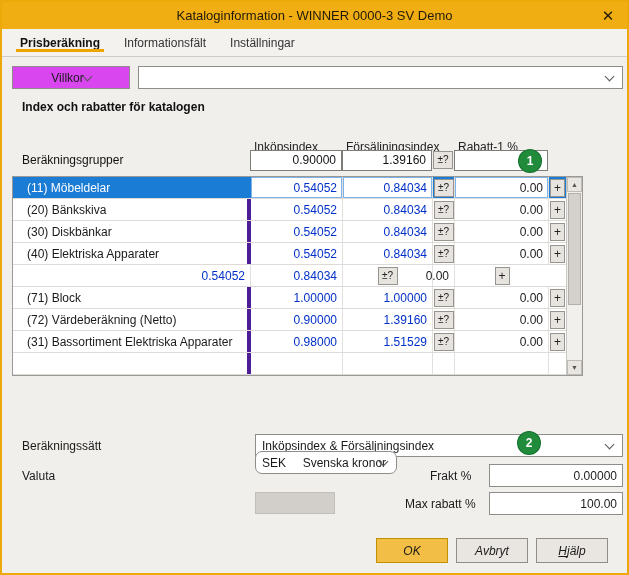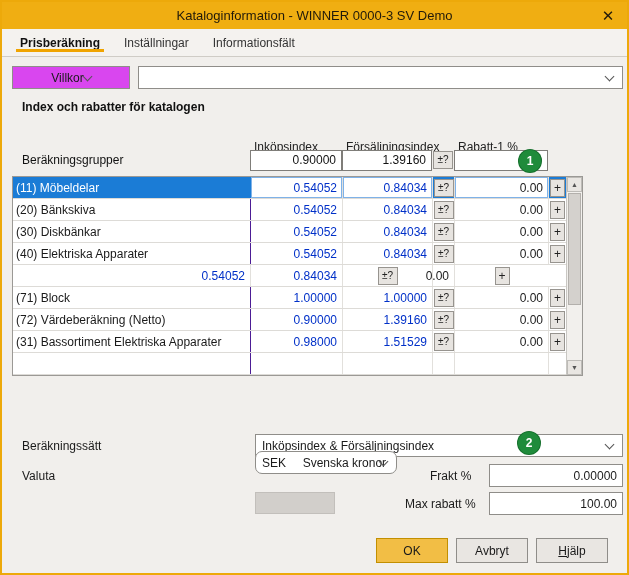--- a/index.html
+++ b/index.html
@@ -43,21 +43,21 @@
   .gbox { height:21px; background:#fff; border:1px solid #7F7D79; display:flex; align-items:center;
           justify-content:flex-end; padding-right:5px; color:#111; }
   .glabel { padding-left:10px; color:#111; }
 
   
   .table { position:absolute; left:10px; top:174px; width:571px; height:200px;
            border:1px solid #9B9995; background:#fff; display:flex; }
   .rows { width:553px; }
   .trow { display:grid; grid-template-columns:238px 92px 90px 22px 94px 17px; height:22px;
           border-bottom:1px solid #DDDBD7; background:#fff; align-items:center; }
-  .c-name { height:100%; display:flex; align-items:center; padding-left:3px; border-right:1px solid #4c1d95; color:#1a1a1a; }
+  .c-name { height:100%; display:flex; align-items:center; padding-left:14px; border-right:4px solid #4c1d95; color:#1a1a1a; }
   .c-num  { height:100%; display:flex; align-items:center; justify-content:flex-end; padding-right:5px;
             border-right:1px solid #E2E0DC; color:#0030C8; }
   .c-pm   { height:100%; display:flex; align-items:center; justify-content:center; border-right:1px solid #E2E0DC; }
   .c-rab  { height:100%; display:flex; align-items:center; justify-content:flex-end; padding-right:5px;
             border-right:1px solid #E2E0DC; color:#1a1a1a; }
   .c-plus { height:100%; display:flex; align-items:center; justify-content:center; }
   .pm-btn { width:20px; height:18px; background:#E7E4E0; border:1px solid #97948F; font-size:10px;
             line-height:1; cursor:pointer; color:#222; padding:0; }
   .plus-btn { width:15px; height:18px; background:#E7E4E0; border:1px solid #97948F; font-size:12px;
               line-height:1; cursor:pointer; color:#222; padding:0; }
@@ -84,40 +84,40 @@
   
   .flabel { position:absolute; color:#1a1a1a; }
   .dd { position:absolute; height:23px; background:#fff; border:1px solid #8F8D89; display:flex;
         align-items:center; padding:0 34px 0 6px; cursor:pointer; white-space:pre; }
   .inp { position:absolute; height:23px; background:#fff; border:1px solid #8F8D89; display:flex;
          align-items:center; justify-content:flex-end; padding:0 5px; }
   .disabled-box { position:absolute; left:253px; top:490px; width:80px; height:22px; background:#D2CFCB; border:1px solid #C2BFBB; }
 
   
   .btn { position:absolute; top:536px; width:72px; height:25px; background:#E9E6E2; border:1px solid #8F8D89;
-         font-size:12px; cursor:pointer; color:#1a1a1a; display:flex; align-items:center; justify-content:center; }
+         font-size:12px; cursor:pointer; color:#1a1a1a; display:flex; align-items:center; justify-content:center;font-style:italic; }
   .btn-ok { left:374px; background:#F2BE45; border:1px solid #C28F00; }
   .btn-avbryt { left:454px; }
   .btn-hjalp { left:534px; }
   .u { text-decoration:underline; }
 </style>
 </head>
 <body>
 
 <div class="dialog">
 
   <div class="titlebar">
     <span>Kataloginformation - WINNER 0000-3 SV Demo</span>
     <button class="close-btn">✕</button>
   </div>
 
   <div class="tabbar">
     <button class="tab active">Prisberäkning</button>
+    <button class="tab">Informationsfält</button>
     <button class="tab">Inställningar</button>
-    <button class="tab">Informationsfält</button>
   </div>
 
   <div class="villkor">
     <span>Villkor</span>
     <span class="caret"></span>
   </div>
   <div class="combo">
     <span></span>
     <span class="caret abs"></span>
   </div>

